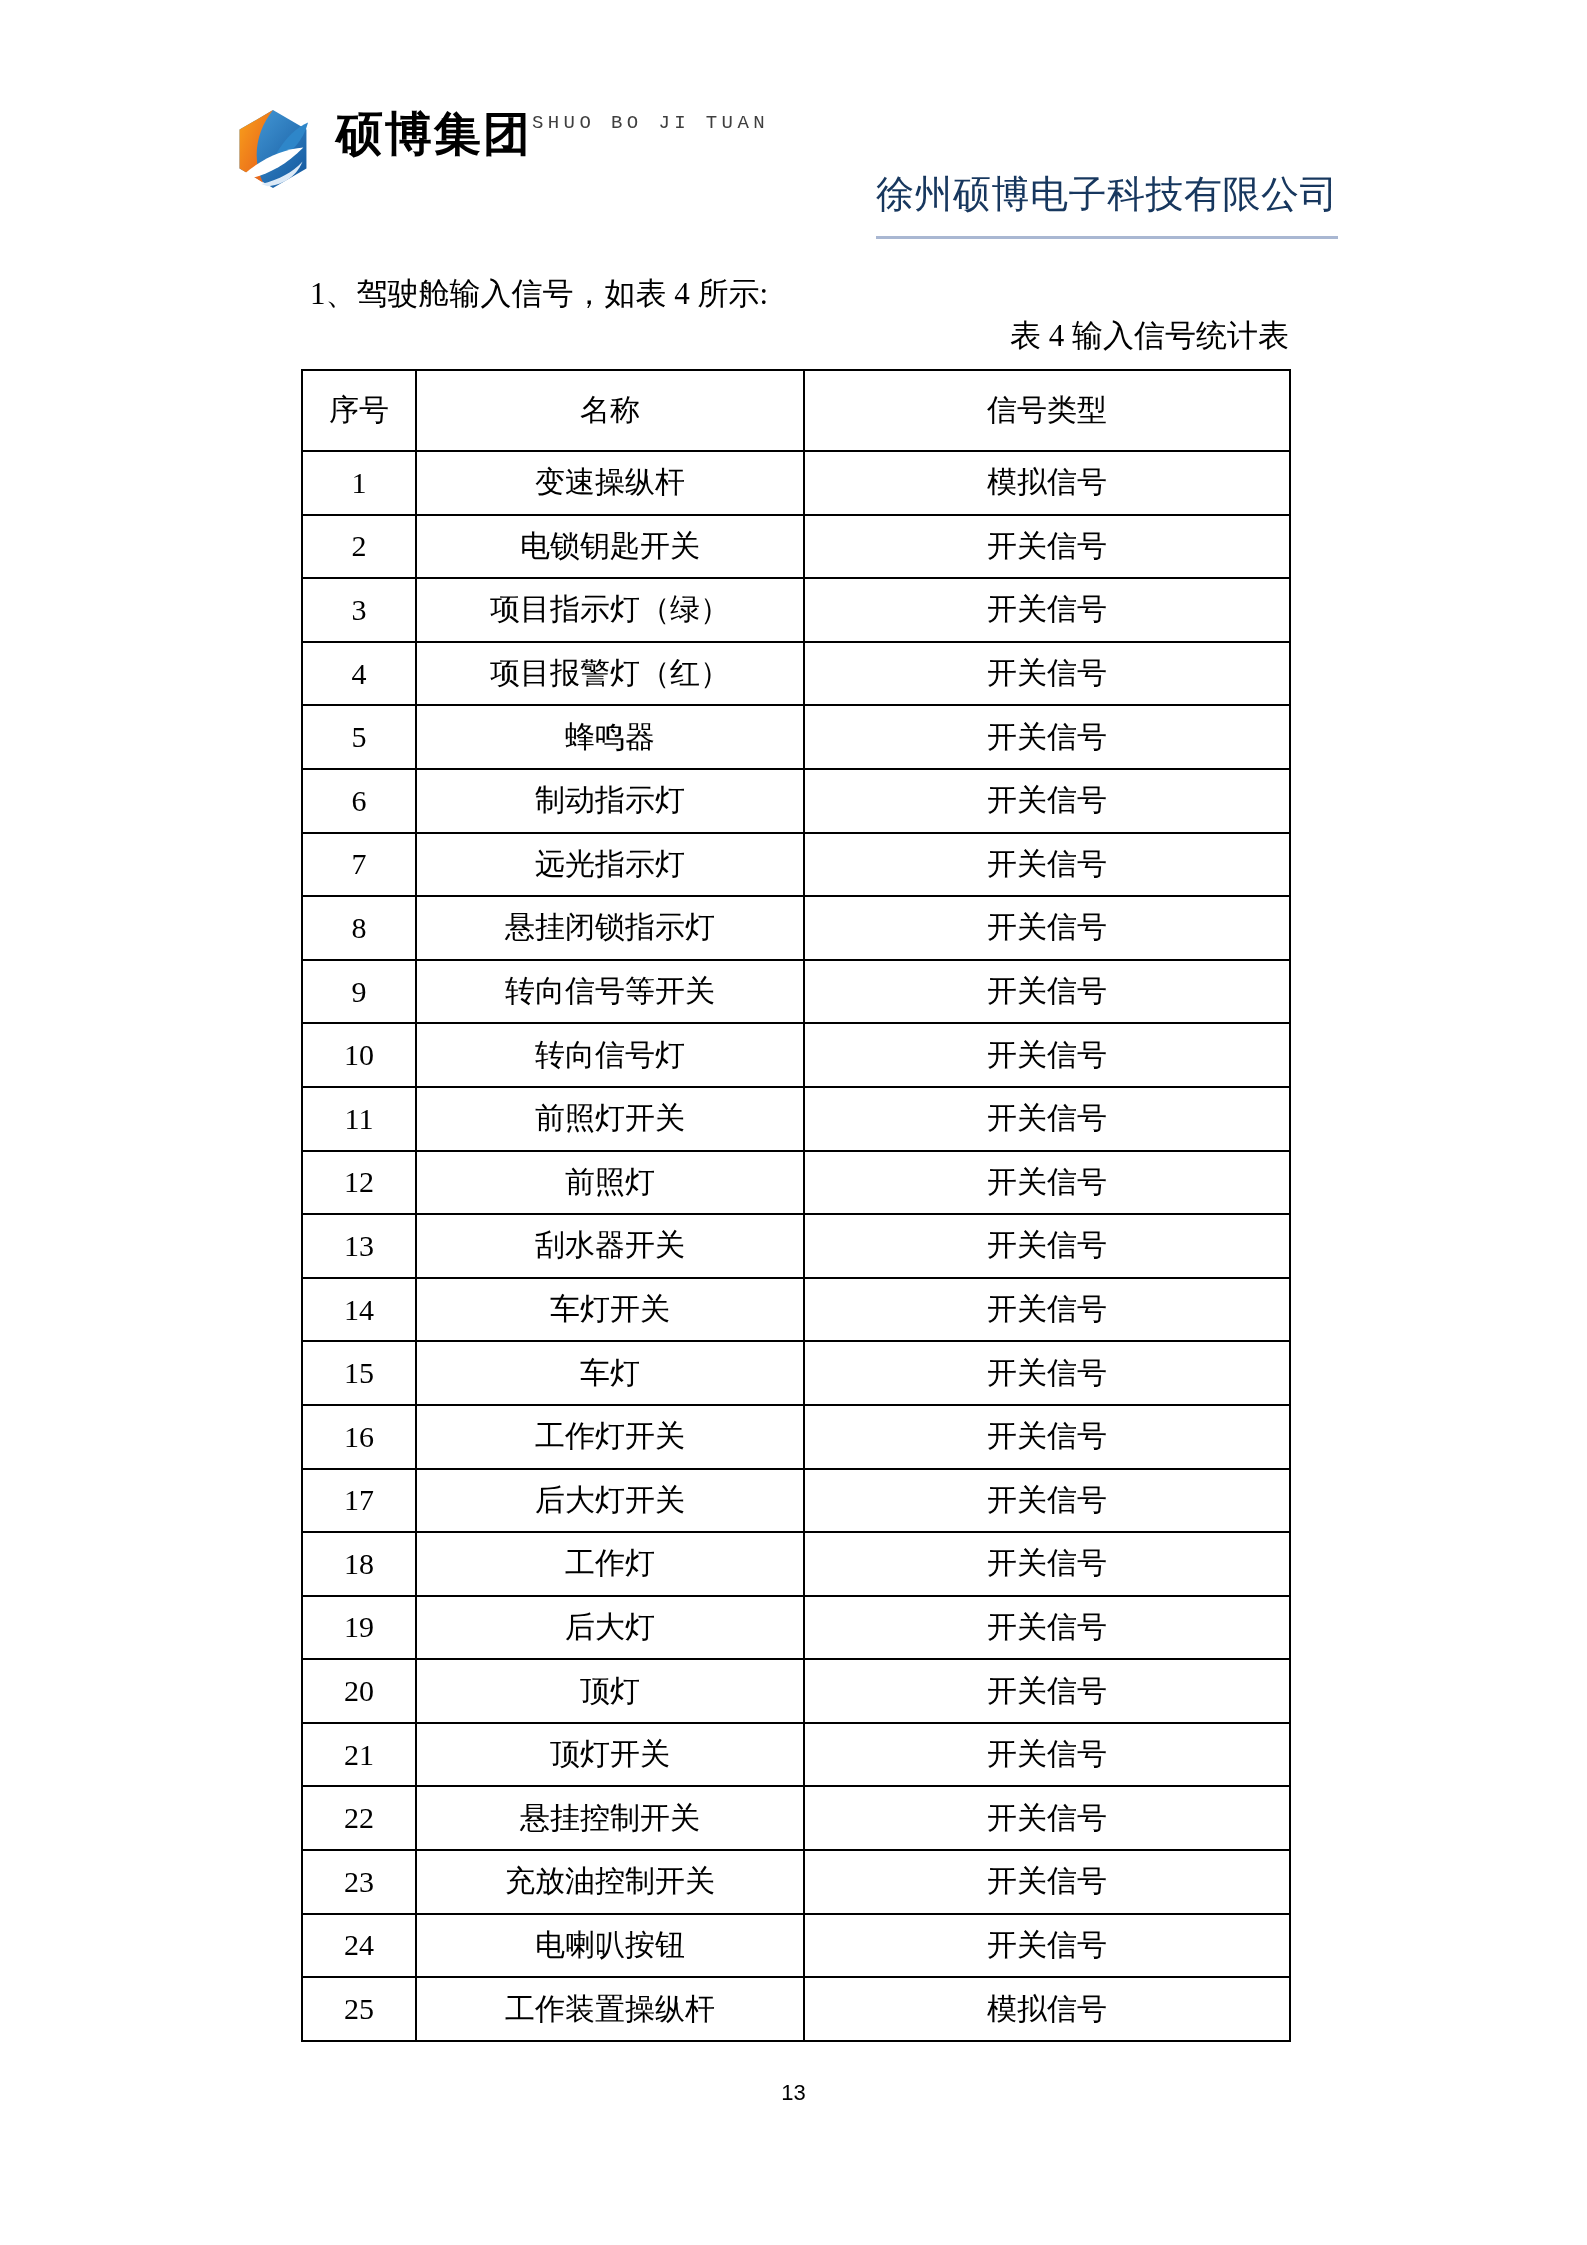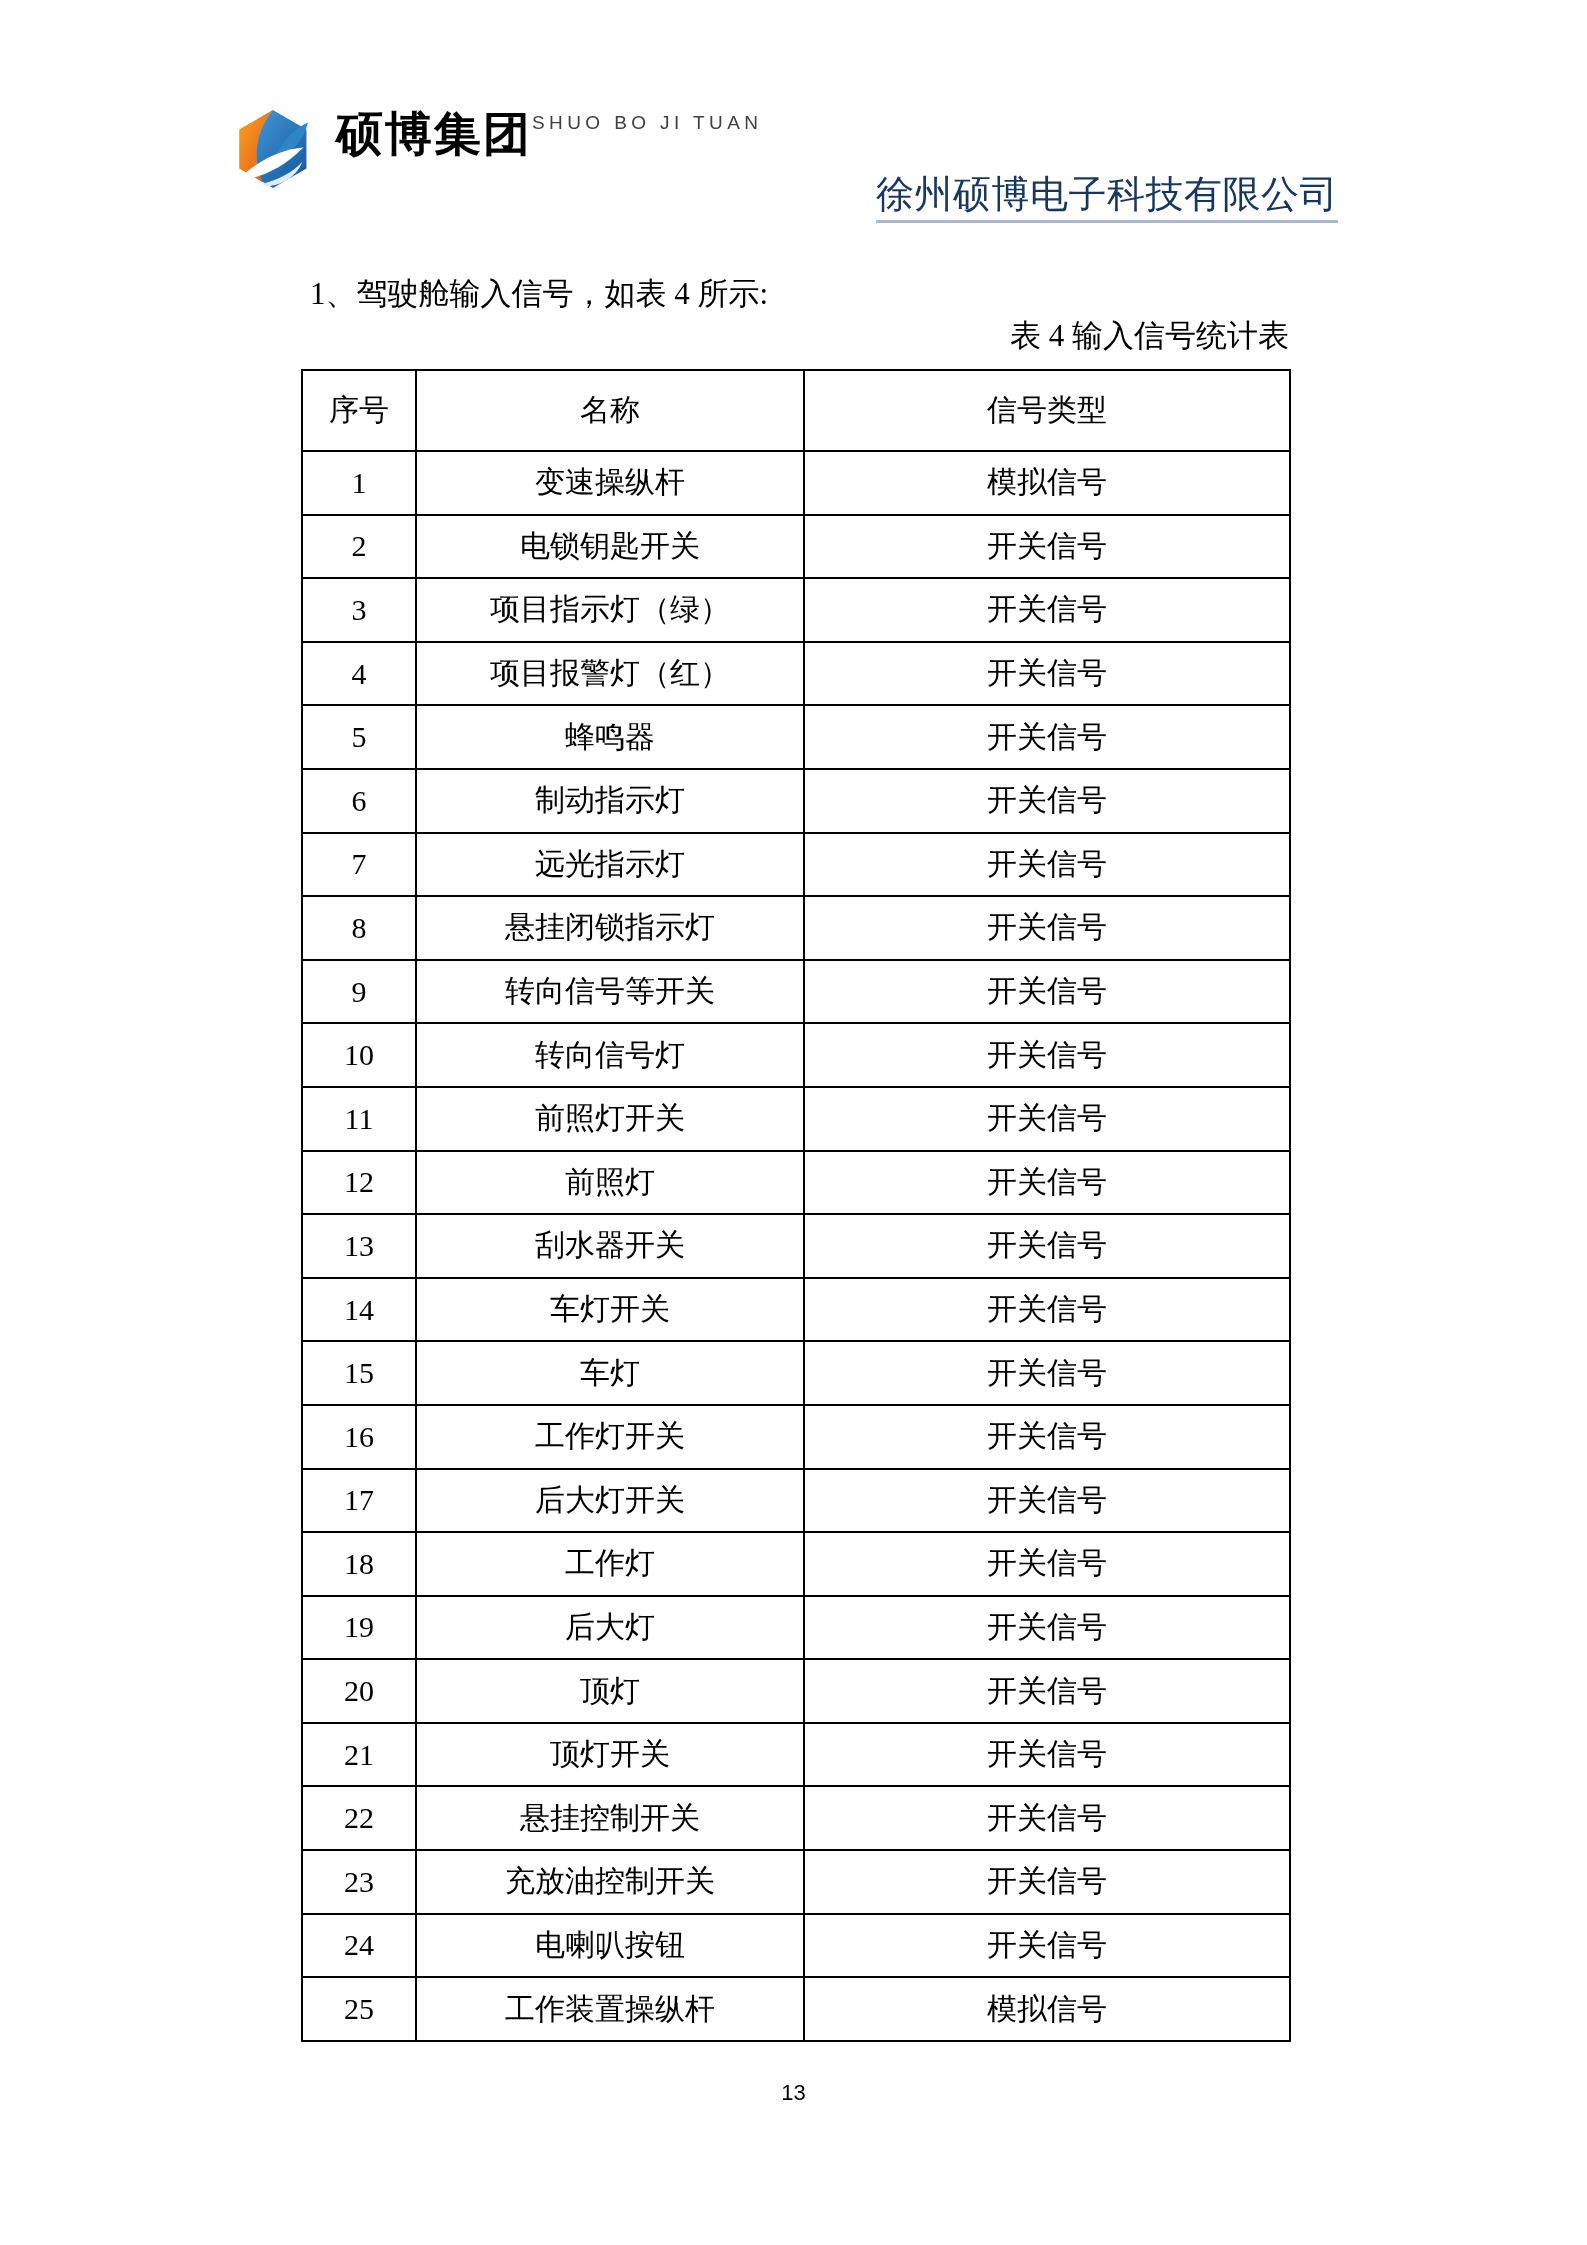--- a/index.html
+++ b/index.html
@@ -20,32 +20,32 @@
   .logo-icon{width:70px;height:82px;overflow:visible;flex:0 0 auto;}
   .logo-text{display:flex;flex-direction:row;}
   .logo-title{
     font-family:"Liberation Sans", sans-serif;
     font-weight:700;
     font-size:47px;line-height:52px;
     letter-spacing:2px;
     color:#000000;
   }
   .logo-subtitle{
-    font-family:Liberation Sans, sans-serif;
+    font-family:Liberation Mono, monospace;
     font-size:19px;line-height:22px;
     letter-spacing:4.4px;
     color:#3f3f3f;
     margin-top:4px;
   }
   .company-name{
     position:absolute;left:876px;top:172px;
     font-size:38px;line-height:44px;
     letter-spacing:0.5px;
     color:#17375E;
-    padding-bottom:4px;
+    padding-bottom:20px;
     border-bottom:3px solid #a9b7d2;
     white-space:nowrap;
   }
 
   
   .intro{
     position:absolute;left:294px;top:258px;
     font-size:31px;line-height:40px;margin:16px;
     white-space:nowrap;
   }

